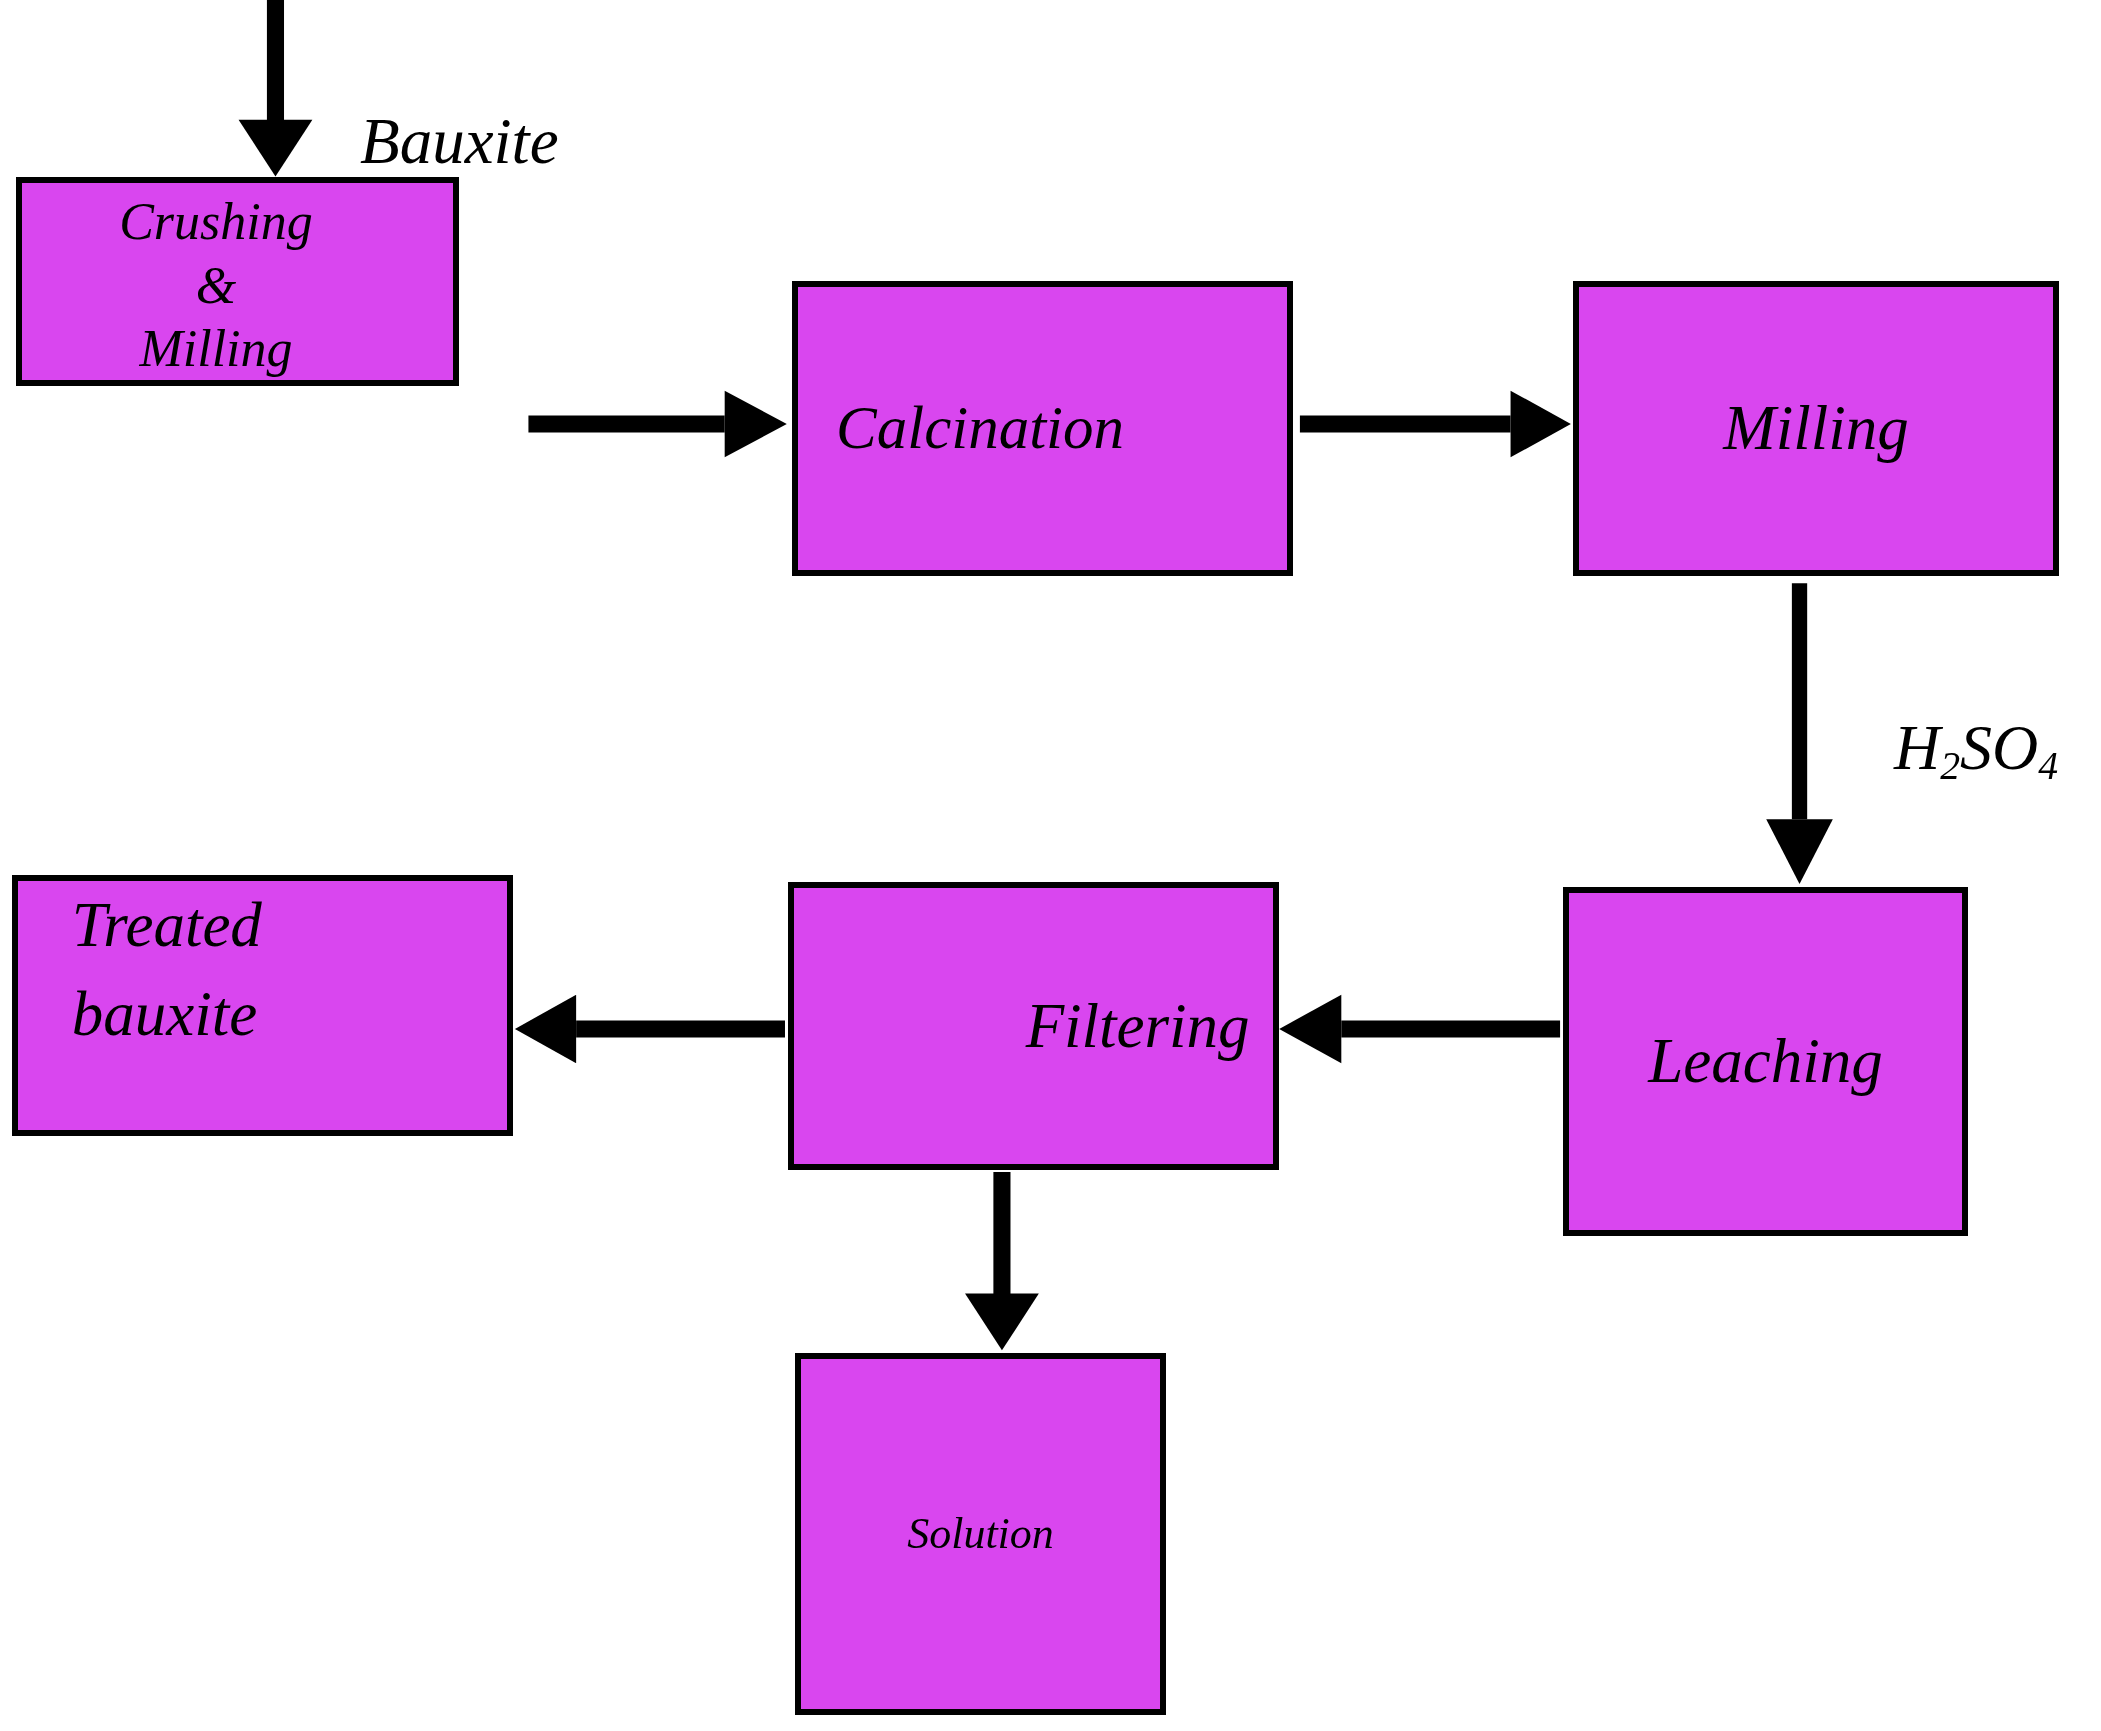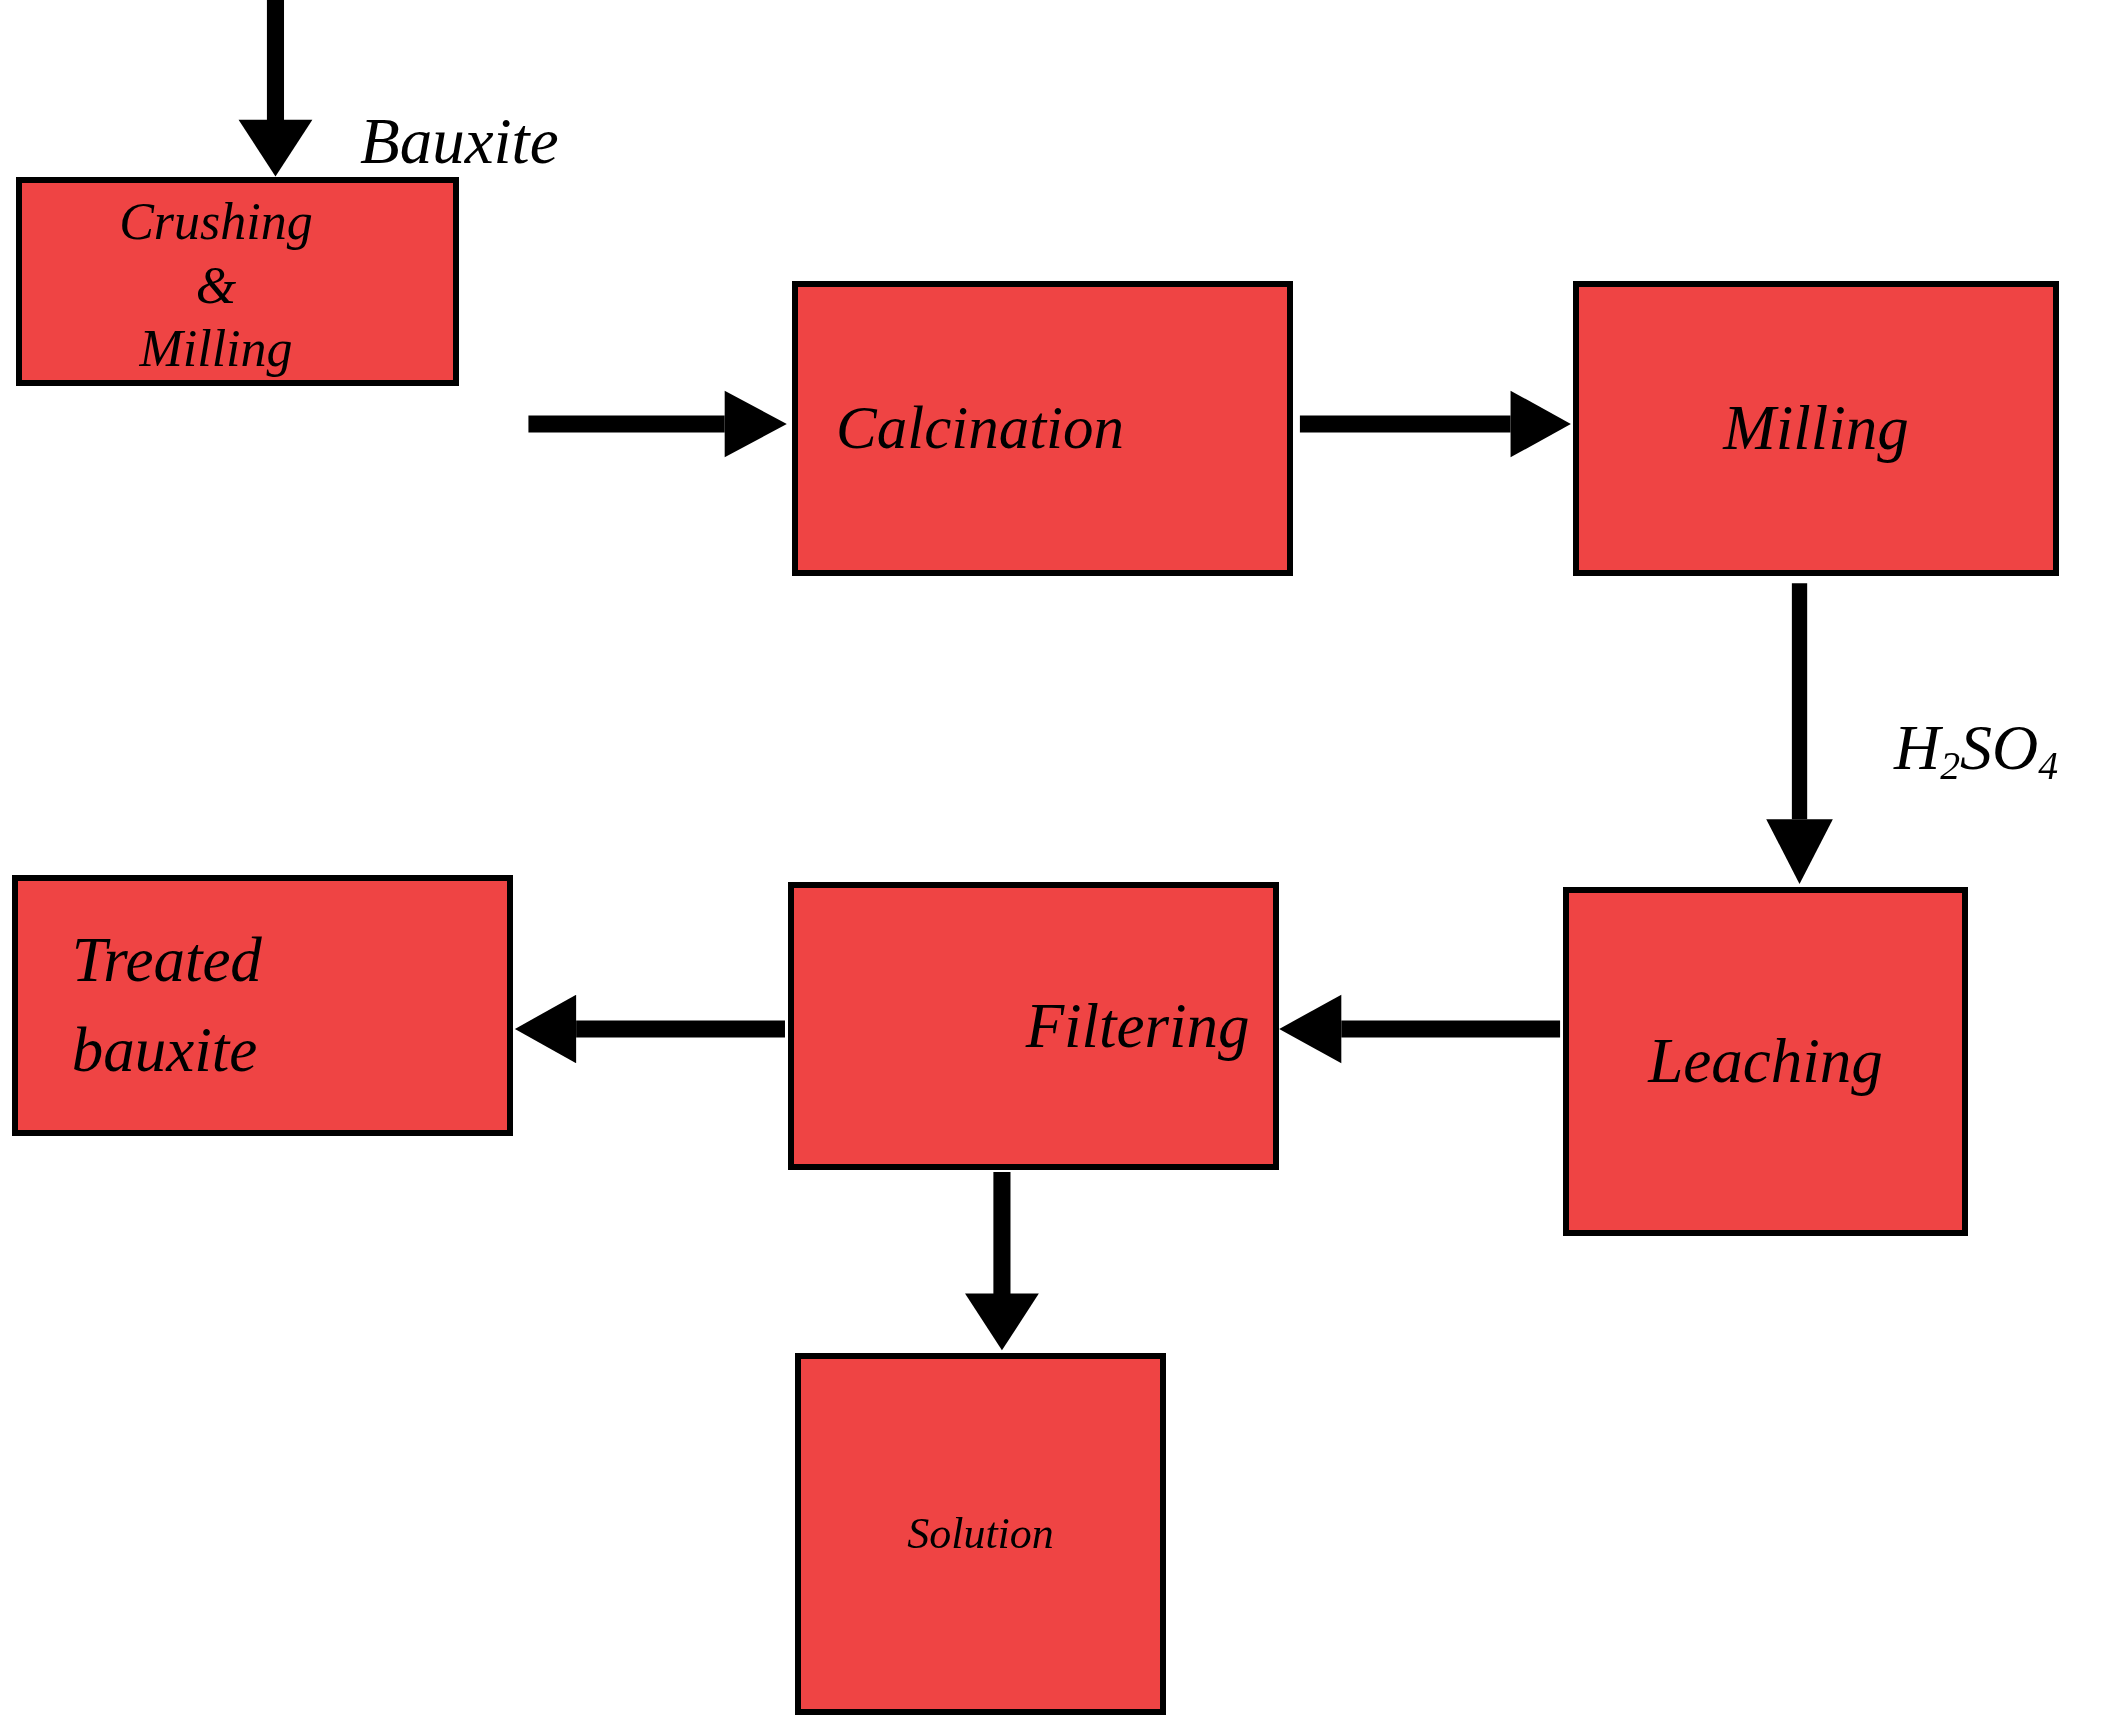--- a/index.html
+++ b/index.html
@@ -12,21 +12,21 @@
     width: 2102px;
     height: 1732px;
     background: #ffffff;
     overflow: hidden;
     font-family: "Liberation Serif", "DejaVu Serif", serif;
   }
   .node {
     position: absolute;
     box-sizing: border-box;
     border: 6.3px solid #000000;
-    background: #ef4444;
+    background: #d946ef;
     display: flex;
   }
   .node-label {
     font-style: italic;
     color: #000000;
     line-height: 1.22;
     white-space: pre-line;
   }
   
   .n-crushing { align-items: flex-start; justify-content: center; }
@@ -35,21 +35,21 @@
     text-align: center;
     padding-top: 7.2px;
     padding-right: 43px;
   }
   .n-calcination { align-items: center; justify-content: flex-start; }
   .n-calcination .node-label { font-size: 61px; padding-left: 38px; }
 
   .n-milling { align-items: center; justify-content: center; }
   .n-milling .node-label { font-size: 63px; }
 
-  .n-treated { align-items: center; justify-content: flex-start; }
+  .n-treated { justify-content: flex-start; }
   .n-treated .node-label {
     font-size: 63px;
     padding-left: 54px;
     text-align: left;
     line-height: 1.42;
   }
   .n-filtering { align-items: center; justify-content: flex-end; }
   .n-filtering .node-label { font-size: 63px; padding-right: 23.4px; }
 
   .n-leaching { align-items: center; justify-content: center; }

